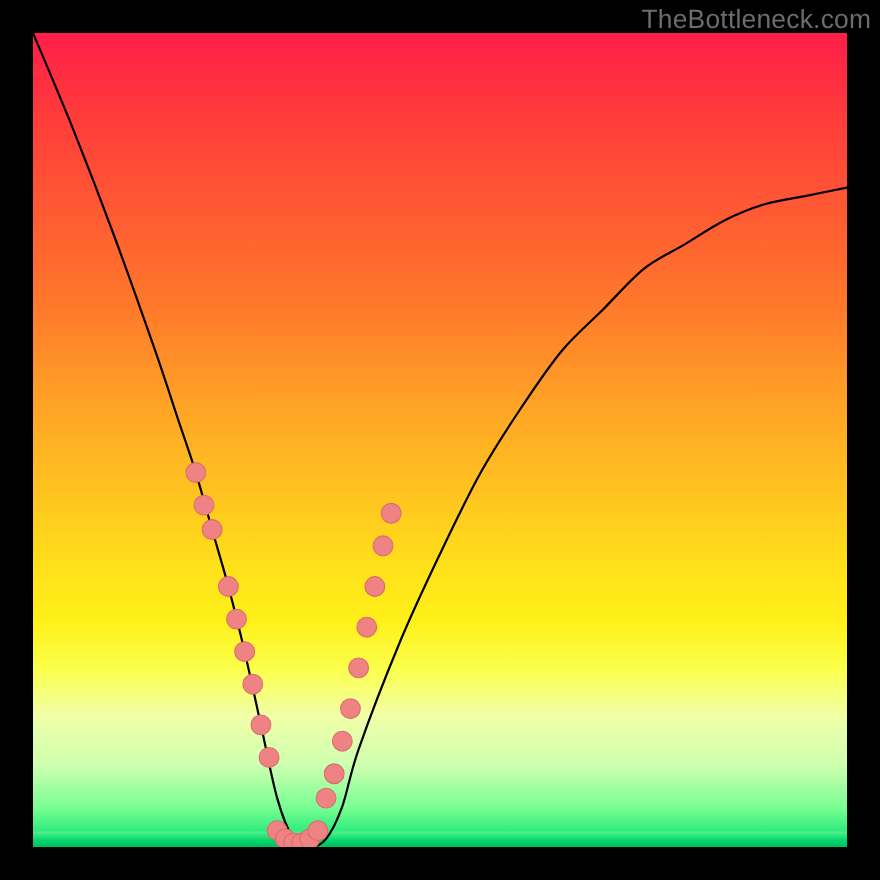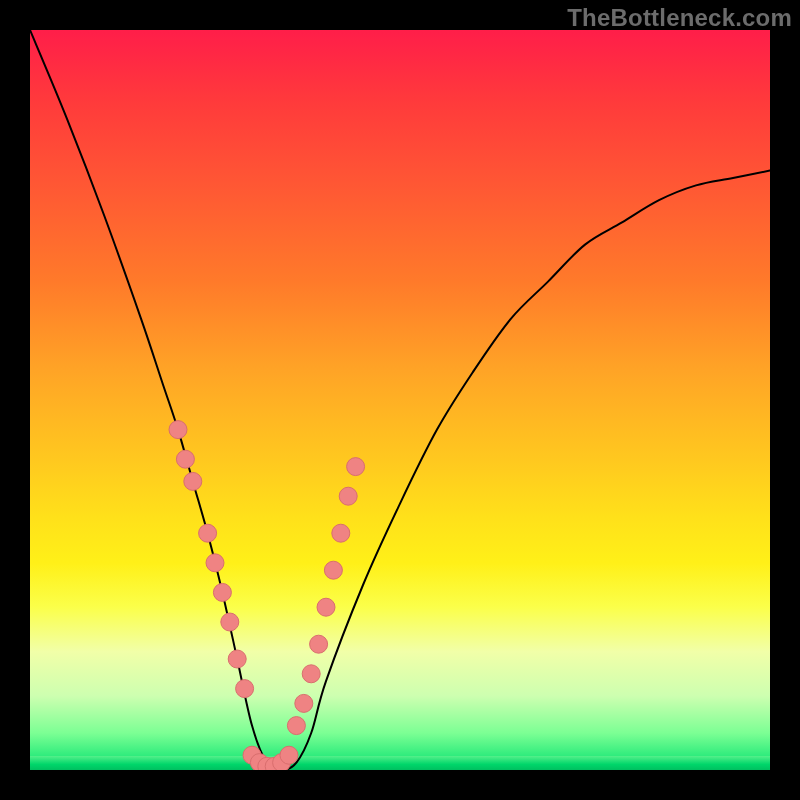--- a/index.html
+++ b/index.html
@@ -45,21 +45,21 @@
     width: 100%;
     height: 14px;
     background: linear-gradient(to bottom, #53f08a 0%, #00d66a 60%, #00c060 100%);
   }
   .watermark {
     position: absolute;
     top: 4px;
     right: 8px;
     color: #6c6c6c;
     font-size: 24px;
-    font-weight: 700;
+    font-weight: 400;
     letter-spacing: 0.2px;
     user-select: none;
     margin-left: 20px;
   }
   svg.curve {
     position: absolute;
     left: 0;
     top: 0;
     width: 740px;
     height: 740px;

